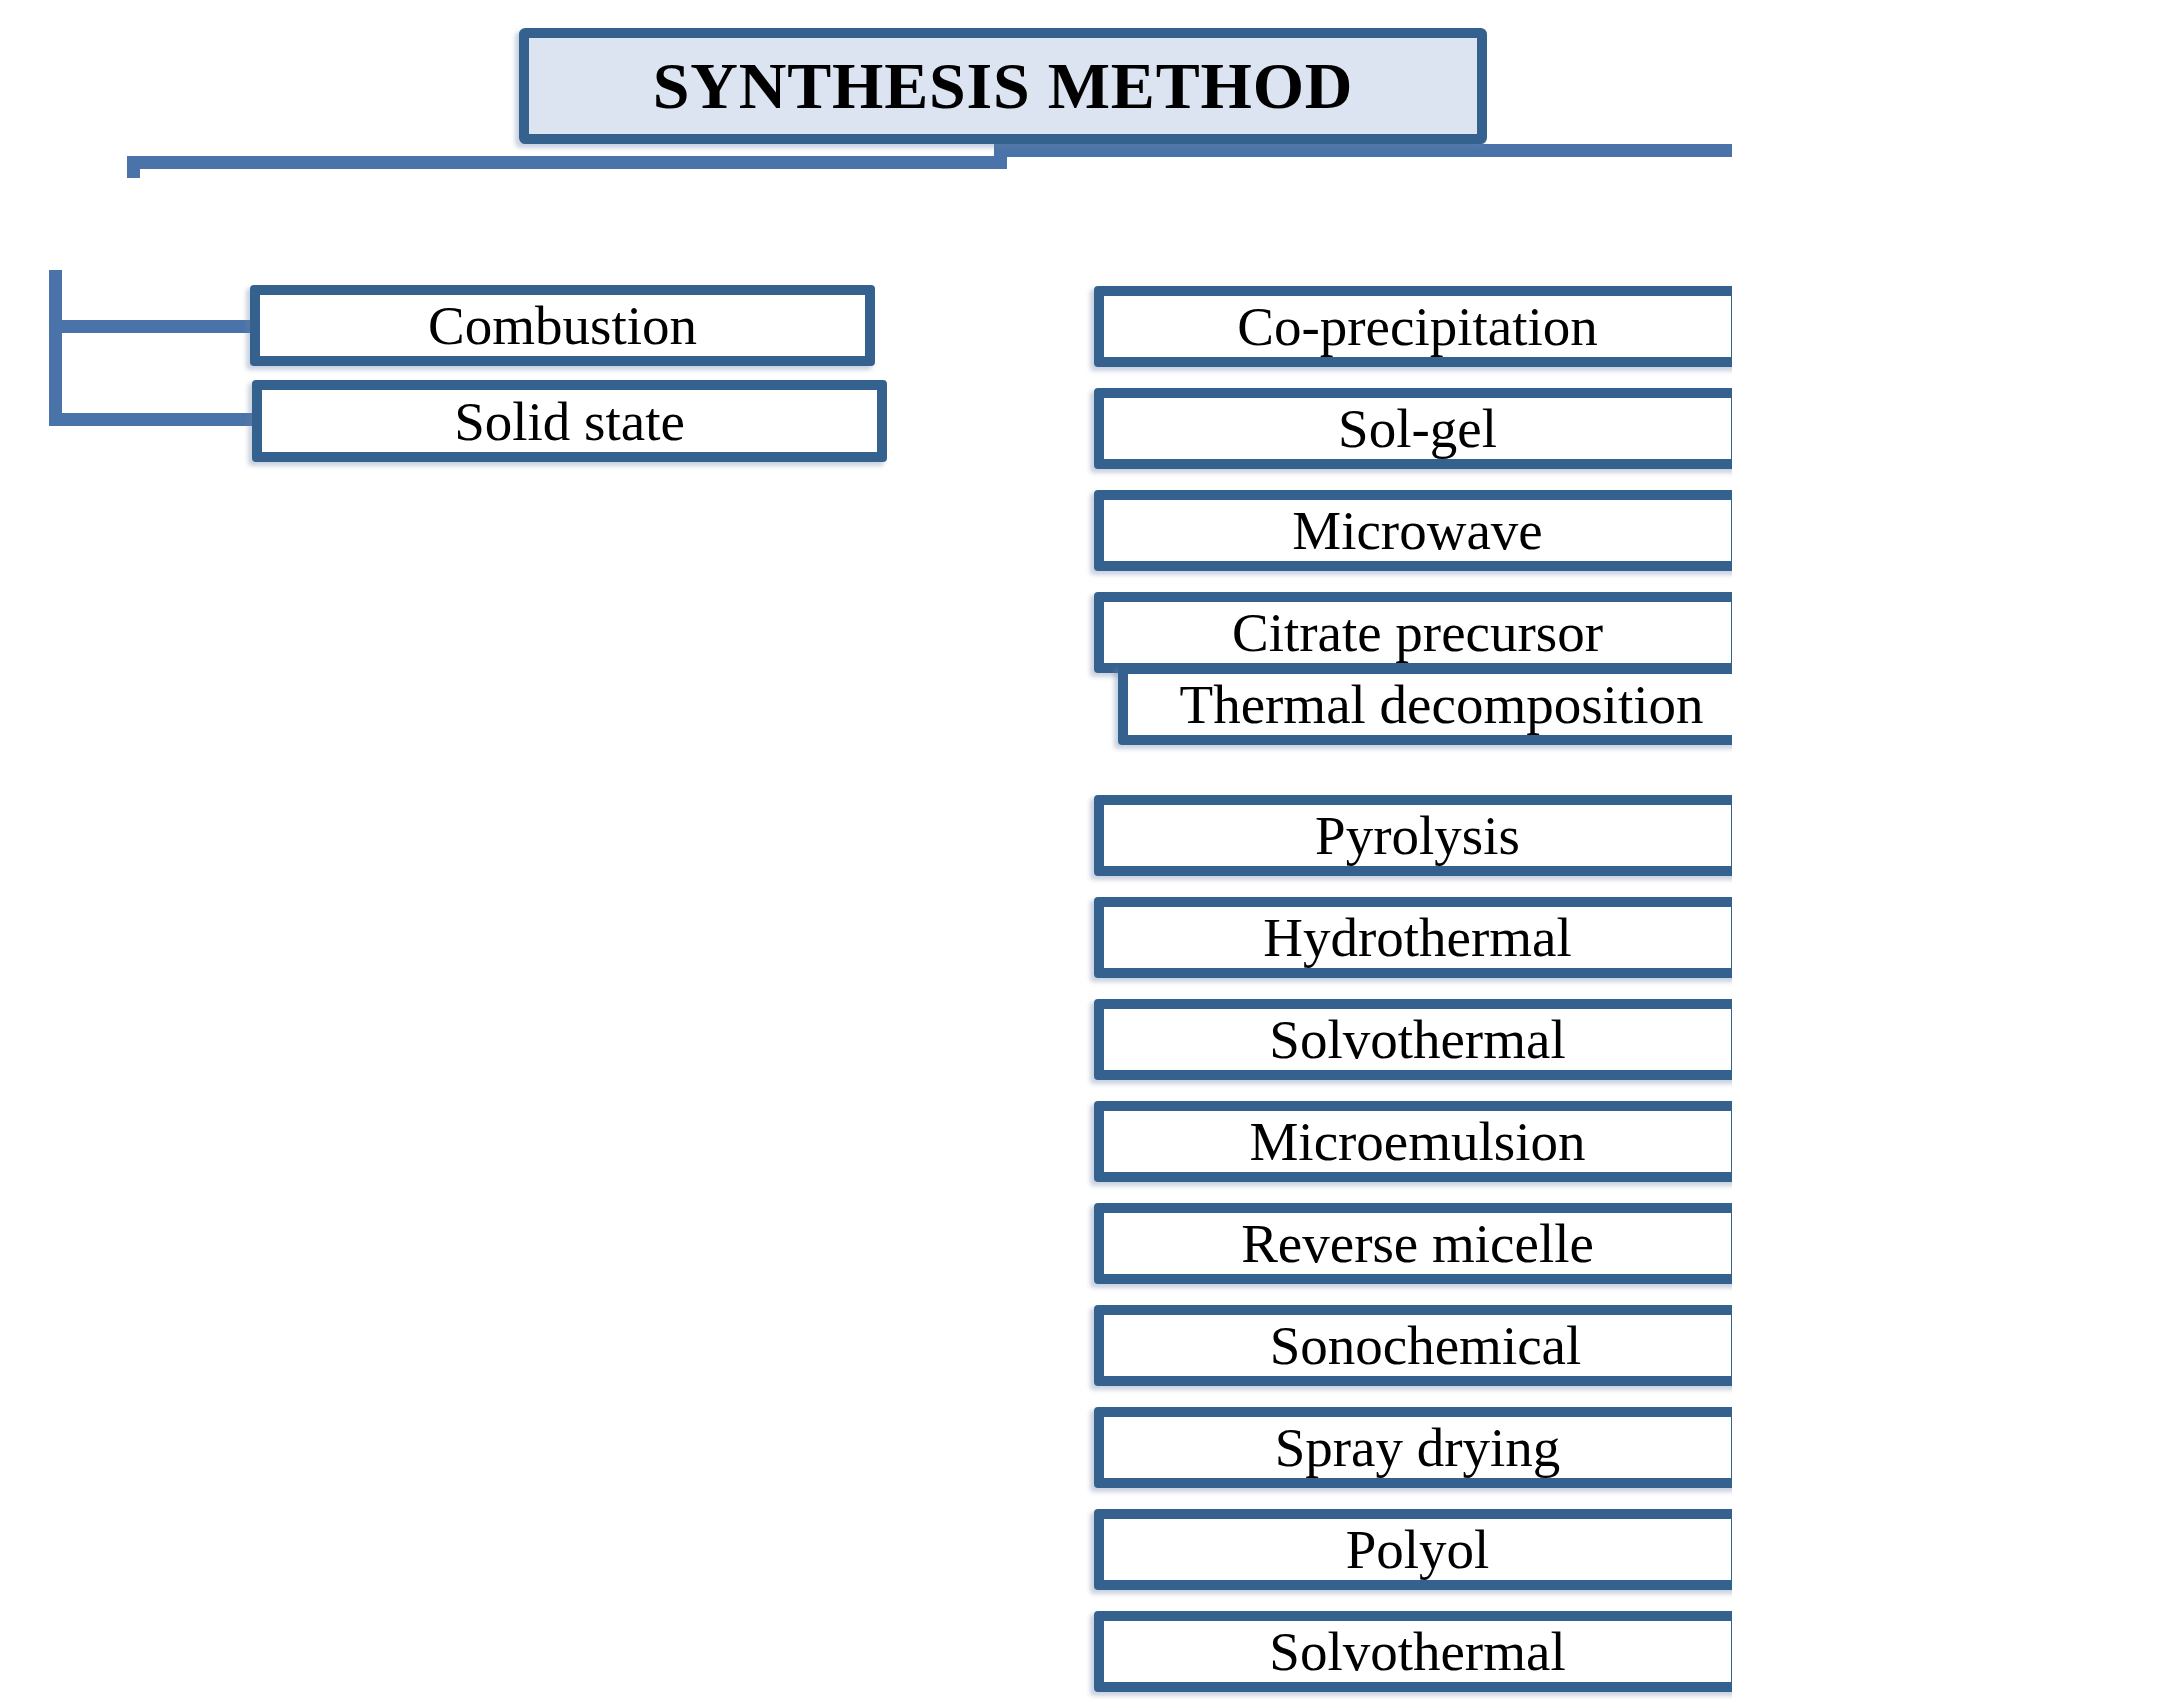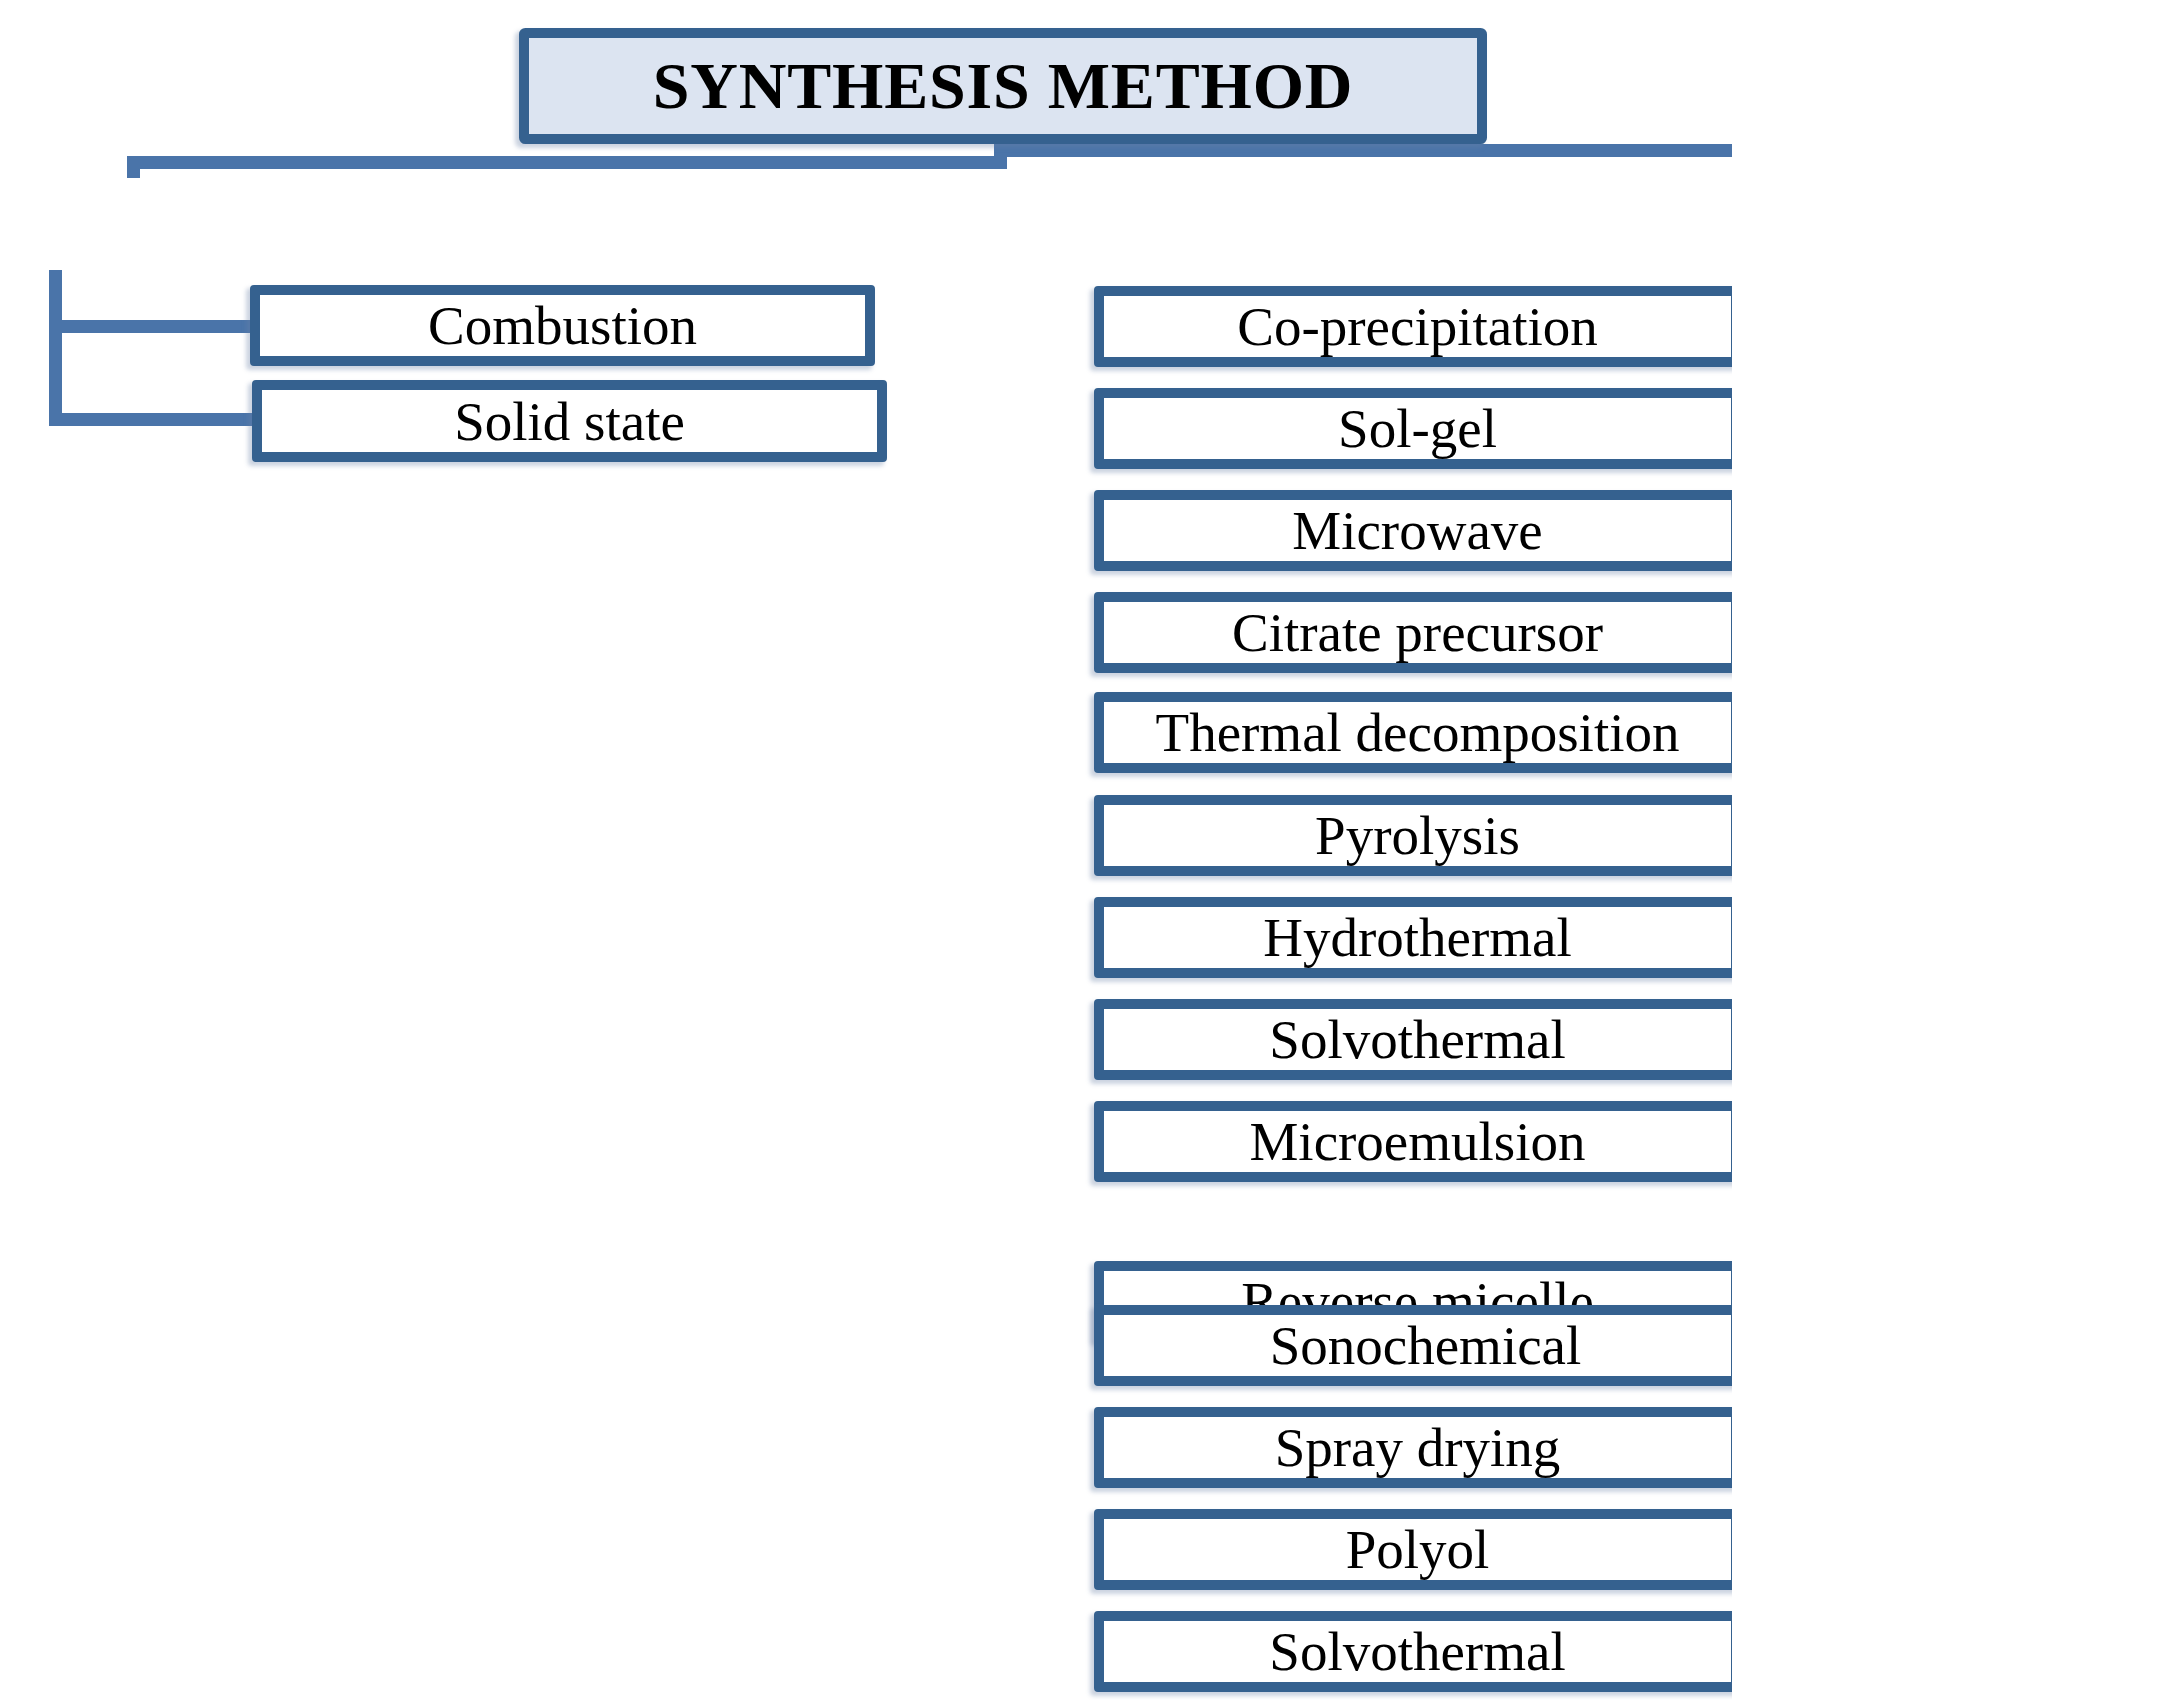--- a/index.html
+++ b/index.html
@@ -72,25 +72,25 @@
 
   <div class="box hdr side-box" style="left:1856px;top:173px;width:285px;height:104px;">WET</div>
 
   <div class="box leaf" style="left:250px;top:285px;width:625px;height:81px;">Combustion</div>
   <div class="box leaf" style="left:252px;top:380px;width:635px;height:82px;">Solid state</div>
 
   <div class="box leaf wet-leaf" style="top:286px;">Co-precipitation</div>
   <div class="box leaf wet-leaf" style="top:388px;">Sol-gel</div>
   <div class="box leaf wet-leaf" style="top:490px;">Microwave</div>
   <div class="box leaf wet-leaf" style="top:592px;">Citrate precursor</div>
-  <div class="box leaf wet-leaf" style="top:692px;">Thermal decomposition</div>
+  <div class="box leaf wet-leaf" style="top:664px;margin-left:24px;">Thermal decomposition</div>
   <div class="box leaf wet-leaf" style="top:795px;">Pyrolysis</div>
   <div class="box leaf wet-leaf" style="top:897px;">Hydrothermal</div>
   <div class="box leaf wet-leaf" style="top:999px;">Solvothermal</div>
   <div class="box leaf wet-leaf" style="top:1101px;">Microemulsion</div>
-  <div class="box leaf wet-leaf" style="top:1261px;text-align:center;">Reverse micelle</div>
+  <div class="box leaf wet-leaf" style="top:1203px;text-align:center;">Reverse micelle</div>
   <div class="box leaf wet-leaf" style="top:1305px;padding-left:16px;">Sonochemical</div>
   <div class="box leaf wet-leaf" style="top:1407px;">Spray drying</div>
   <div class="box leaf wet-leaf" style="top:1509px;">Polyol</div>
   <div class="box leaf wet-leaf" style="top:1611px;">Solvothermal</div>
 
 </div>
 
 
 </body></html>

